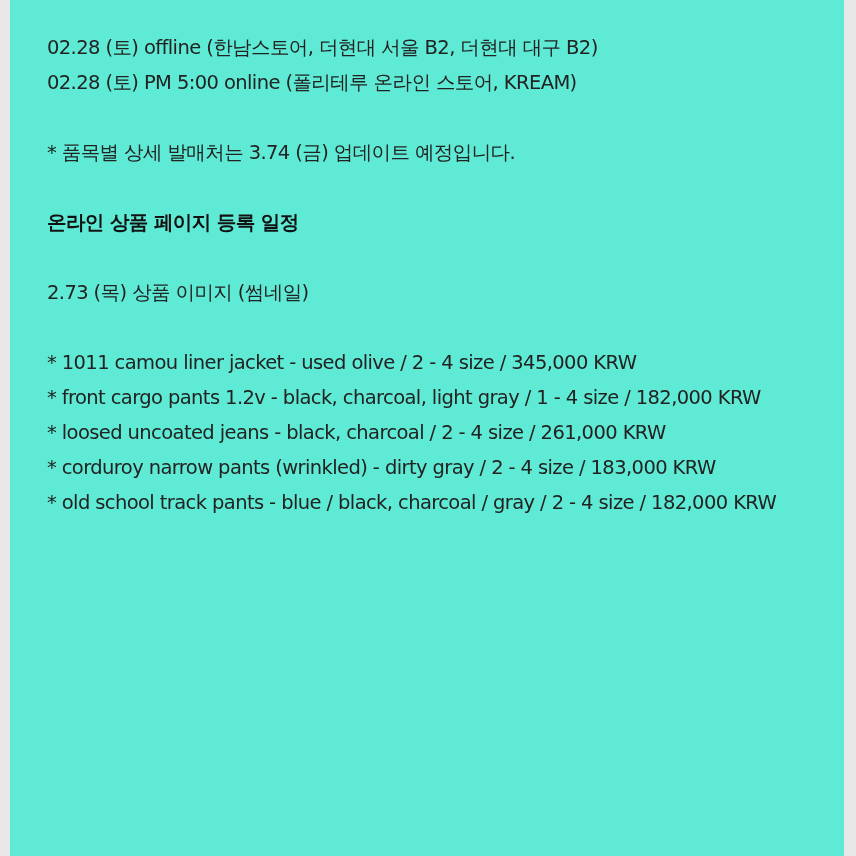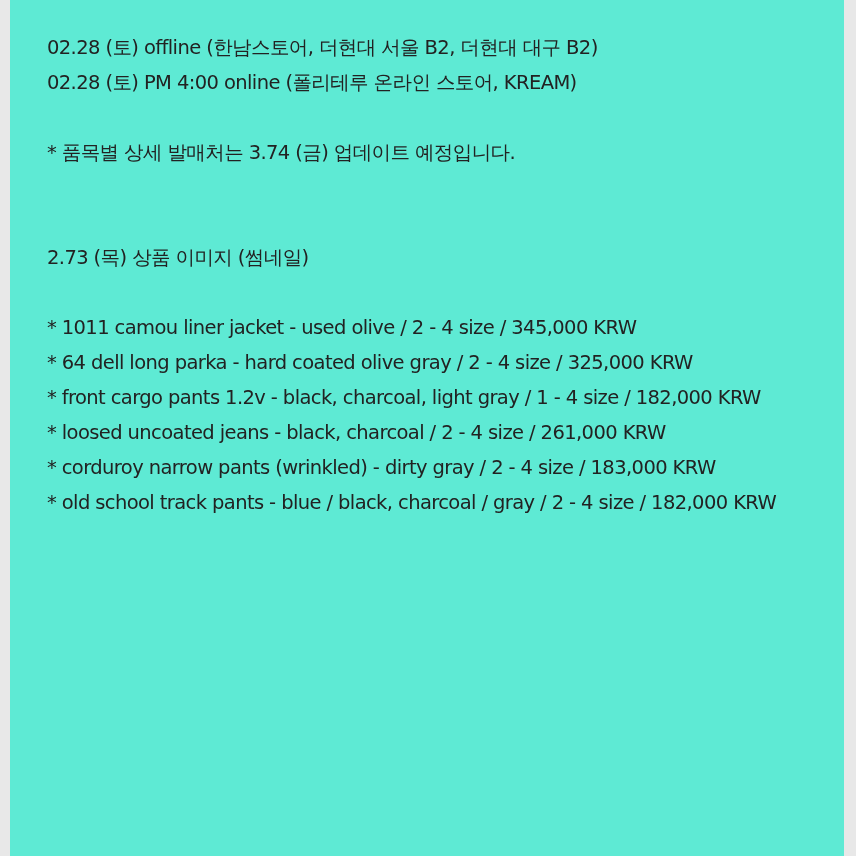--- a/index.html
+++ b/index.html
@@ -44,36 +44,36 @@
       color: #111111;
     }
   </style>
 </head>
 <body>
 
 <div class="panel">
   <div class="content">
 
     <span class="line">02.28 (토) offline (한남스토어, 더현대 서울 B2, 더현대 대구 B2)</span>
-    <span class="line">02.28 (토) PM 4:00 online (폴리테루 온라인 스토어, KREAM)</span>
+    <span class="line">02.28 (토) PM 5:00 online (폴리테루 온라인 스토어, KREAM)</span>
 
     <span class="blank"></span>
 
     <span class="line">* 품목별 상세 발매처는 3.74 (금) 업데이트 예정입니다.</span>
 
     <span class="blank"></span>
 
+    <span class="line heading">온라인 상품 페이지 등록 일정</span>
 
     <span class="blank"></span>
 
     <span class="line">2.73 (목) 상품 이미지 (썸네일)</span>
 
     <span class="blank"></span>
 
     <span class="line">* 1011 camou liner jacket - used olive / 2 - 4 size / 345,000 KRW</span>
-    <span class="line">* 64 dell long parka - hard coated olive gray / 2 - 4 size / 325,000 KRW</span>
     <span class="line">* front cargo pants 1.2v - black, charcoal, light gray / 1 - 4 size / 182,000 KRW</span>
     <span class="line">* loosed uncoated jeans - black, charcoal / 2 - 4 size / 261,000 KRW</span>
     <span class="line">* corduroy narrow pants (wrinkled) - dirty gray / 2 - 4 size / 183,000 KRW</span>
     <span class="line">* old school track pants - blue / black, charcoal / gray / 2 - 4 size / 182,000 KRW</span>
 
   </div>
 </div>
 
 </body></html>

